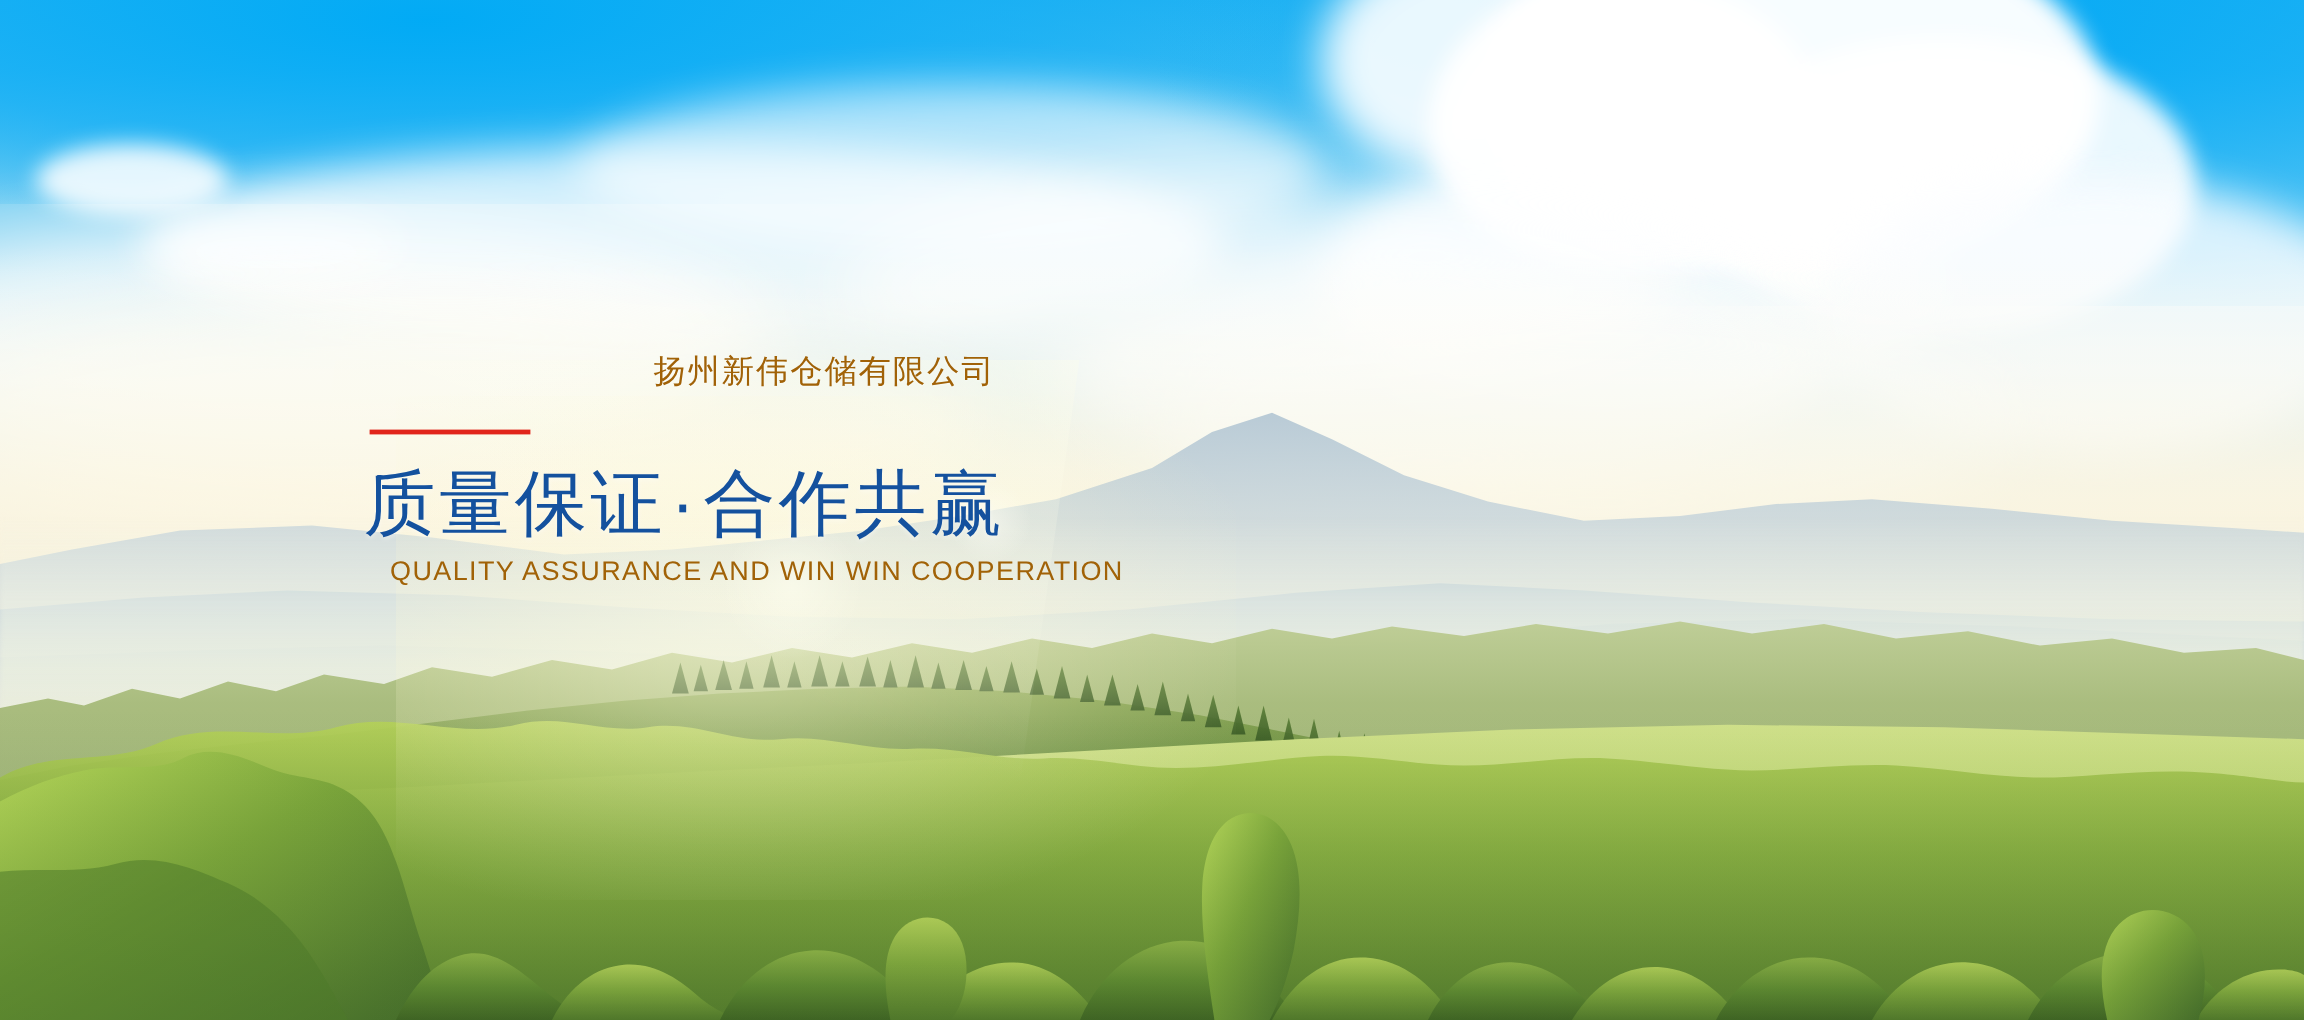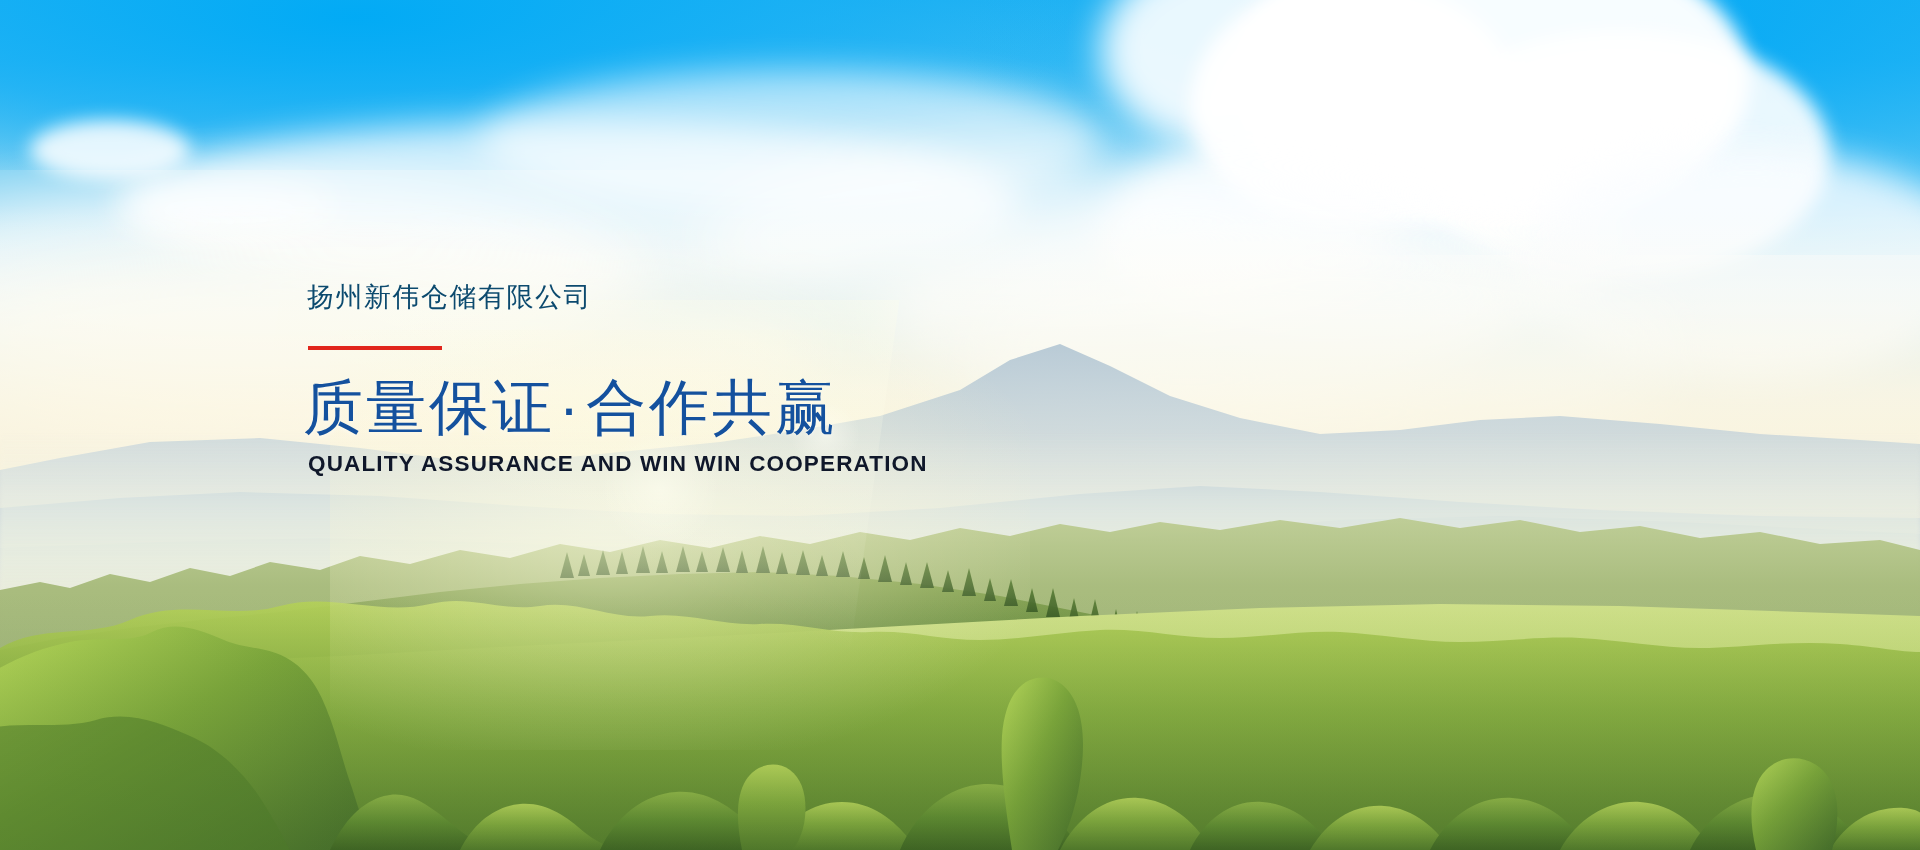--- a/index.html
+++ b/index.html
@@ -129,47 +129,48 @@
     background:linear-gradient(to bottom,rgba(120,160,60,0) 0%, rgba(86,130,45,.10) 70%, rgba(70,115,40,.16) 100%);
     pointer-events:none;
   }
 
   
   .copy{
     position:absolute;left:307px;top:283px;width:760px;z-index:40;
   }
   .company-name{
     font-size:27px;line-height:1.1;
-    color:#0c4a6e;
+    color:#a16207;
     letter-spacing:1.5px;
     font-weight:400;
-    margin:0;
+    margin:12px;
     white-space:nowrap;
     text-shadow:0 1px 2px rgba(255,255,255,.55);
+    text-align:center;
   }
   .divider{
     width:134px;height:4px;background:#e1251b;
     margin:33px 0 0 1px;
   }
   .headline{
     margin:28px 0 0 -4px;
     font-size:60px;line-height:1.0;
     font-weight:400;
     color:#14519e;
     letter-spacing:3px;
     white-space:nowrap;
     text-shadow:0 2px 4px rgba(255,255,255,.45);
   }
   .headline .dot{ padding:0 4px; }
   .subtitle{
-    margin:14px 0 0 1px;
+    margin:14px 0 0 18px;
     font-size:22.5px;line-height:1.1;
-    color:#0f172a;
+    color:#a16207;
     letter-spacing:1.15px;
-    font-weight:700;
+    font-weight:400;
     white-space:nowrap;
   }
 </style>
 </head>
 <body>
 
 <div class="banner">
 
   <div class="sky"></div>
   <div class="sky-deep-left"></div>

